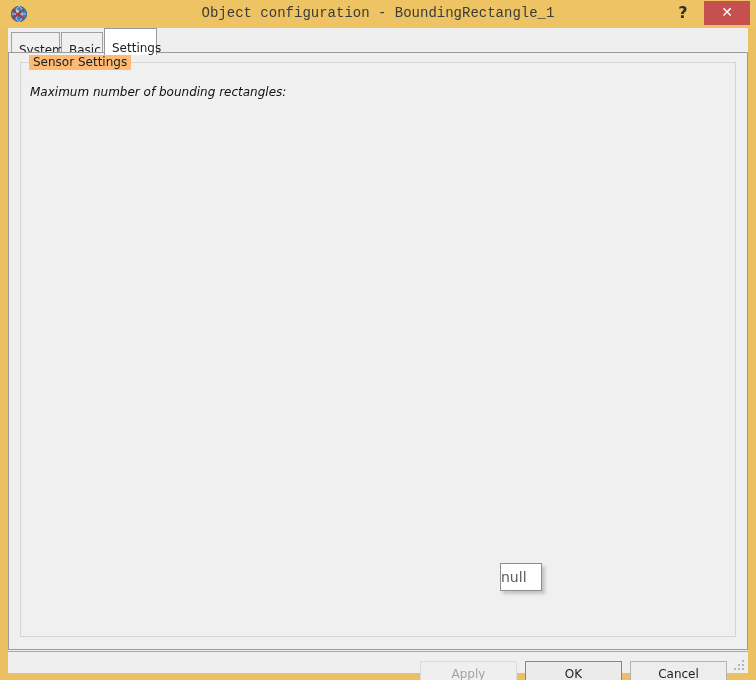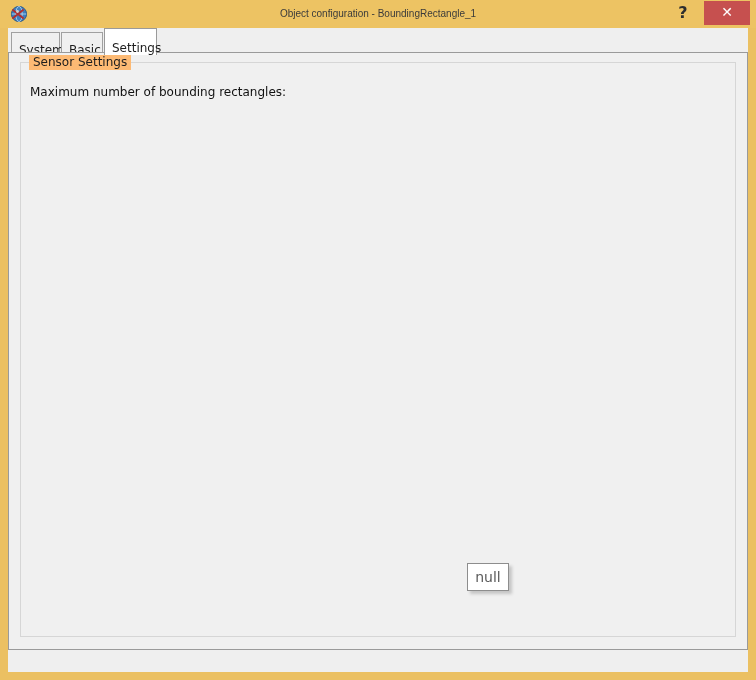--- a/index.html
+++ b/index.html
@@ -34,23 +34,23 @@
     left: 10px; top: 5px;
     width: 18px; height: 18px;
   }
   #title-text {
     position: absolute;
     left: 0; top: 0;
     width: 756px;
     height: 28px;
     line-height: 27px;
     text-align: center;
-    font-size: 10px;
+    font-size: 14px;
     color: #3b3b3b;
-    font-family: Liberation Sans, sans-serif;
+    font-family: Liberation Mono, monospace;
     white-space: nowrap;
     overflow: hidden;
   }
   #help-button {
     position: absolute;
     right: 58px; top: 0;
     width: 30px; height: 26px;
     line-height: 25px;
     text-align: center;
     font-size: 16px;
@@ -143,20 +143,21 @@
   }
 
   
   #field-label {
     position: absolute;
     left: 9px; top: 21px;
     font-size: 12px;
     color: #111111;
     line-height: 16px;
     white-space: nowrap;
+    font-style: italic;
   }
   #spinner {
     position: absolute;
     left: 296px; top: 15px;
     width: 285px;
     height: 23px;
     box-sizing: border-box;
     background: #ffffff;
     border: 1px solid #b6b6b6;
   }
@@ -203,31 +204,31 @@
     border-bottom: 4px solid #1a1a1a;
   }
   .arrow.down {
     transform: translate(-50%, -45%);
     border-top: 4px solid #1a1a1a;
   }
 
   
   #null-tooltip {
     position: absolute;
-    left: 458px; top: 510px;
+    left: 491px; top: 510px;
     width: 42px;
     height: 28px;
     box-sizing: border-box;
     background: #ffffff;
     border: 1px solid #8d8d8d;
     box-shadow: 3px 3px 3px rgba(0,0,0,0.18);
     font-size: 14px;
     color: #5b5b5b;
     line-height: 26px;
-    text-align: center;
+    text-align: left;
   }
 
   
   #buttonbar {
     position: absolute;
     left: 0; top: 623px;
     width: 740px;
     height: 21px;
     border-top: 1px solid #a8a8a8;
     background: #efefef;
@@ -310,15 +311,29 @@
         <div id="groupbox-label">Sensor Settings</div>
 
         <div id="field-label">Maximum number of bounding rectangles:</div>
 
       </div>
 
       <div id="null-tooltip">null</div>
 
     </div>
 
+    <div id="buttonbar">
+      <div class="dlg-button" id="btn-apply">Apply</div>
+      <div class="dlg-button" id="btn-ok">OK</div>
+      <div class="dlg-button" id="btn-cancel">Cancel</div>
+
+      <div id="resize-grip">
+        <i style="right:0px;bottom:0px;"></i>
+        <i style="right:4px;bottom:0px;"></i>
+        <i style="right:8px;bottom:0px;"></i>
+        <i style="right:0px;bottom:4px;"></i>
+        <i style="right:4px;bottom:4px;"></i>
+        <i style="right:0px;bottom:8px;"></i>
+      </div>
+    </div>
 
   </div>
 </div>
 
 </body></html>

